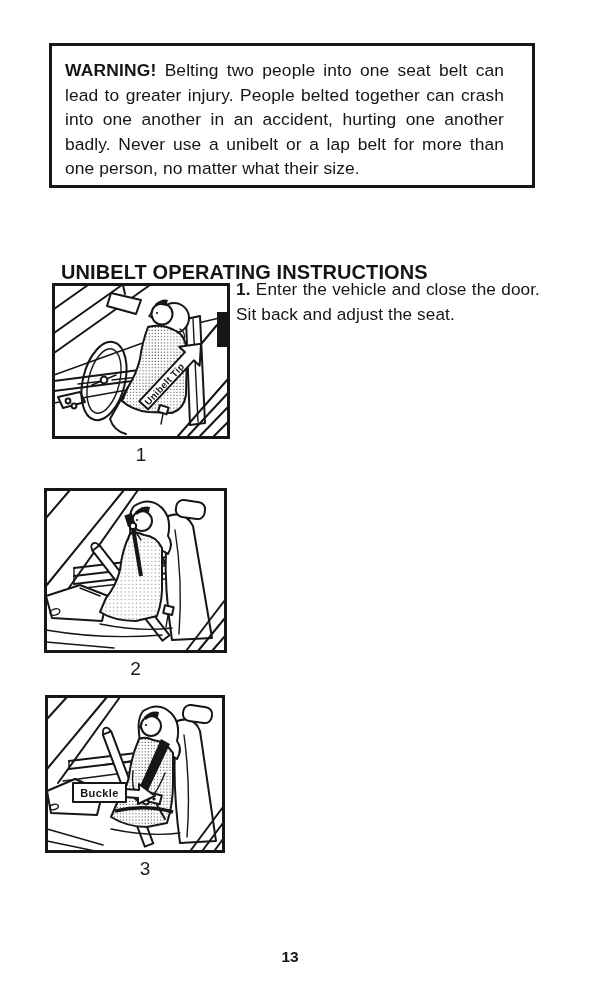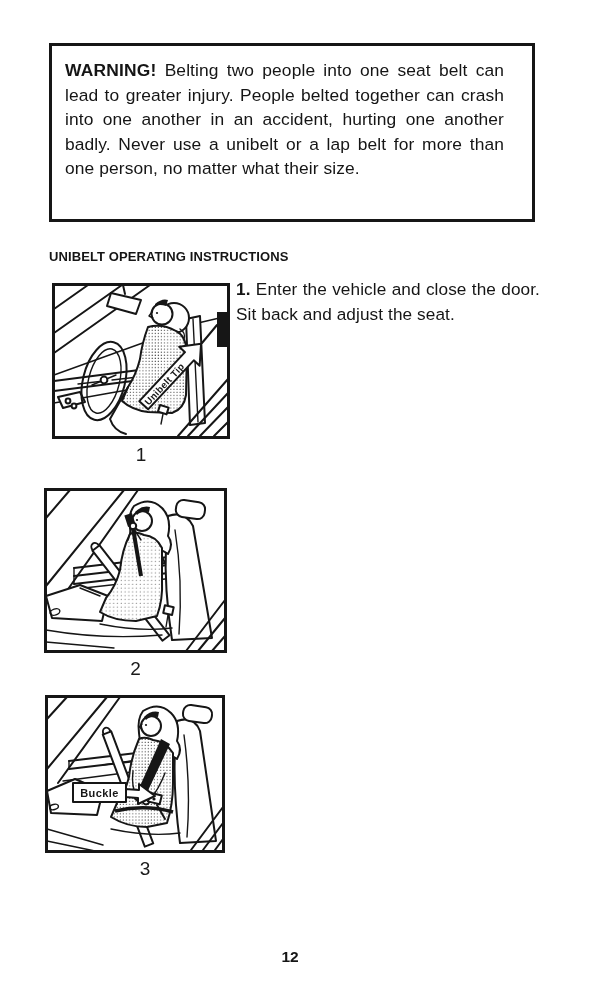--- a/index.html
+++ b/index.html
@@ -5,32 +5,32 @@
   html,body{margin:0;padding:0;}
   body{
     width:600px;height:988px;background:#ffffff;position:relative;
     font-family:"Liberation Sans","DejaVu Sans",sans-serif;color:#151515;
     -webkit-font-smoothing:antialiased;
   }
   .page{position:absolute;inset:0;background:#fff;}
 
   
   .warning-box{
-    position:absolute;left:49px;top:43px;width:486px;height:179px;
+    position:absolute;left:49px;top:43px;width:486px;height:145px;
     border:3px solid #161616;box-sizing:border-box;
     padding:12px 28px 0 13px;
     font-size:17.4px;line-height:24.6px;text-align:justify;
     letter-spacing:0.1px;
   }
   .warning-box b{letter-spacing:0.2px;}
 
   
   .section-heading{
-    position:absolute;left:49px;top:249px;margin:0;
-    font-size:13px;font-weight:bold;letter-spacing:0.1px;white-space:nowrap;
+    position:absolute;left:49px;top:249px;margin:12px;
+    font-size:20px;font-weight:bold;letter-spacing:0.1px;white-space:nowrap;
   }
 
   
   .figure{position:absolute;}
   .figure svg{display:block;}
   .fig-caption{
     display:block;text-align:center;font-size:19px;margin-top:5px;color:#1a1a1a;
   }
   .fig-1{left:52px;top:283px;width:178px;}
   .fig-2{left:44px;top:488px;width:183px;}
@@ -247,15 +247,15 @@
       <g>
         <path class="wh" d="M80 94 L94 95 L94 89 L110 101 L93 109 L93 103 L80 102 Z"></path>
         <rect class="wh" x="28" y="88" width="53" height="19"></rect>
         <text x="54.5" y="102" font-size="11" font-weight="bold" fill="#161616" text-anchor="middle" letter-spacing="0.4">Buckle</text>
       </g>
     </svg>
     <figcaption class="fig-caption">3</figcaption>
   </figure>
 
 
-  <div class="page-number">12</div>
+  <div class="page-number">13</div>
 
 </div>
 
 </body></html>

